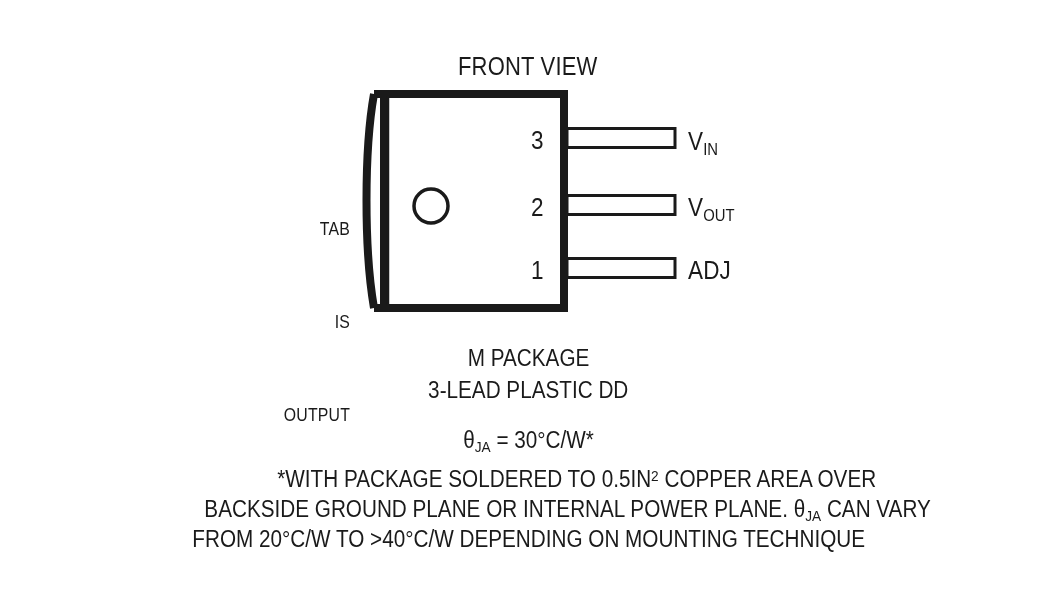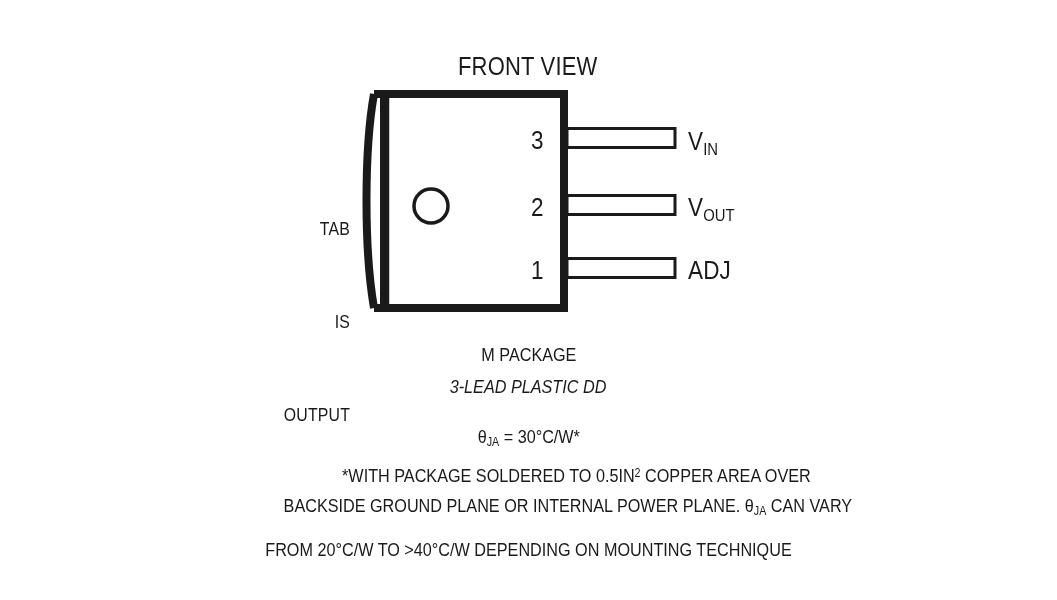--- a/index.html
+++ b/index.html
@@ -83,32 +83,32 @@
     position: relative;
     top: -0.42em;
     letter-spacing: 0;
   }
 
   .caption {
     position: absolute;
     left: 0;
     width: 1057px;
     text-align: center;
-    font-size: 18px;
+    font-size: 23px;
     color: #1a1a1a;
     white-space: pre;
   }
   .caption > span { display: inline-block; transform: scaleX(0.9); }
 
   #caption-pkg-1    { top: 345px; }
-  #caption-pkg-2    { top: 377px; font-style: italic; }
+  #caption-pkg-2    { top: 377px; }
   #caption-theta    { top: 427px; text-decoration: underline; }
   #caption-note-1   { top: 466px; padding-left: 48px; }
   #caption-note-2   { top: 496px; margin-left: 39px; }
-  #caption-note-3   { top: 540px; }
+  #caption-note-3   { top: 526px; }
 
   svg#package-svg {
     position: absolute;
     left: 0;
     top: 0;
     width: 1057px;
     height: 600px;
     overflow: visible;
   }
 </style>

